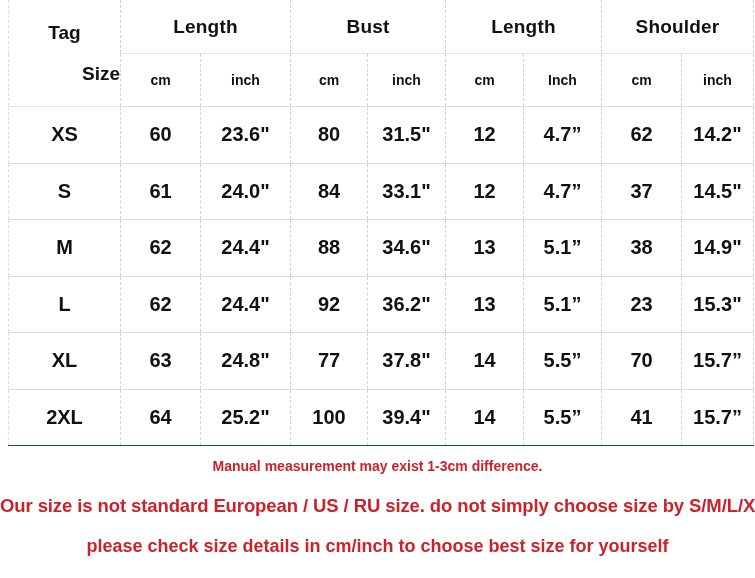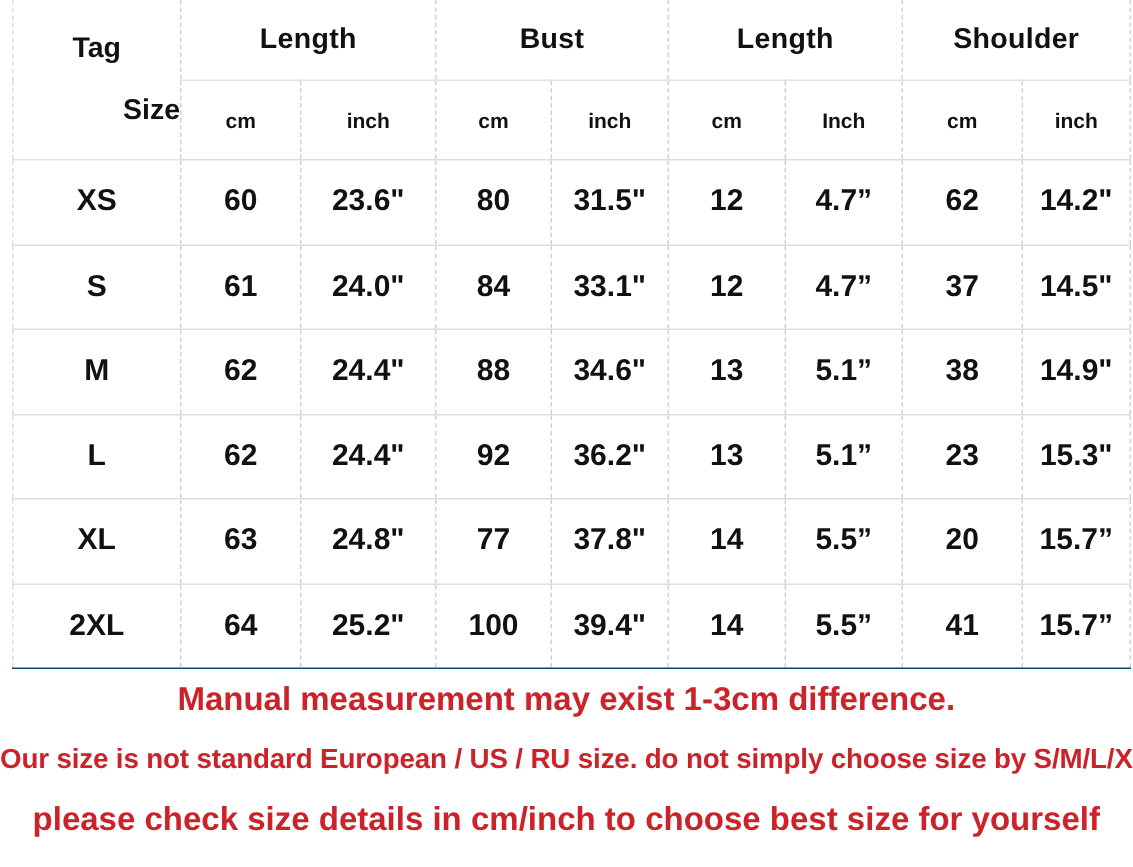--- a/index.html
+++ b/index.html
@@ -111,30 +111,30 @@
     top: 446px;
     width: 755px;
     text-align: center;
   }
   .note-line {
     color: #cc2229;
     font-weight: bold;
     white-space: nowrap;
   }
   .note-1 {
-    font-size: 22px;
+    font-size: 14px;
     line-height: 40px;
   }
   .note-2 {
     font-size: 18.5px;
     line-height: 40px;
     letter-spacing: -0.1px;
   }
   .note-3 {
-    font-size: 22px;
+    font-size: 18px;
     line-height: 40px;
   }
 </style>
 </head>
 <body>
 
 <div id="chart-root">
 
   <table class="size-table">
     <colgroup>
@@ -221,21 +221,21 @@
       </tr>
 
       <tr class="data-row">
         <td class="size-name col-first">XL</td>
         <td>63</td>
         <td>24.8"</td>
         <td>77</td>
         <td>37.8"</td>
         <td>14</td>
         <td>5.5”</td>
-        <td>20</td>
+        <td>70</td>
         <td class="col-last">15.7”</td>
       </tr>
 
       <tr class="data-row">
         <td class="size-name col-first">2XL</td>
         <td>64</td>
         <td>25.2"</td>
         <td>100</td>
         <td>39.4"</td>
         <td>14</td>

